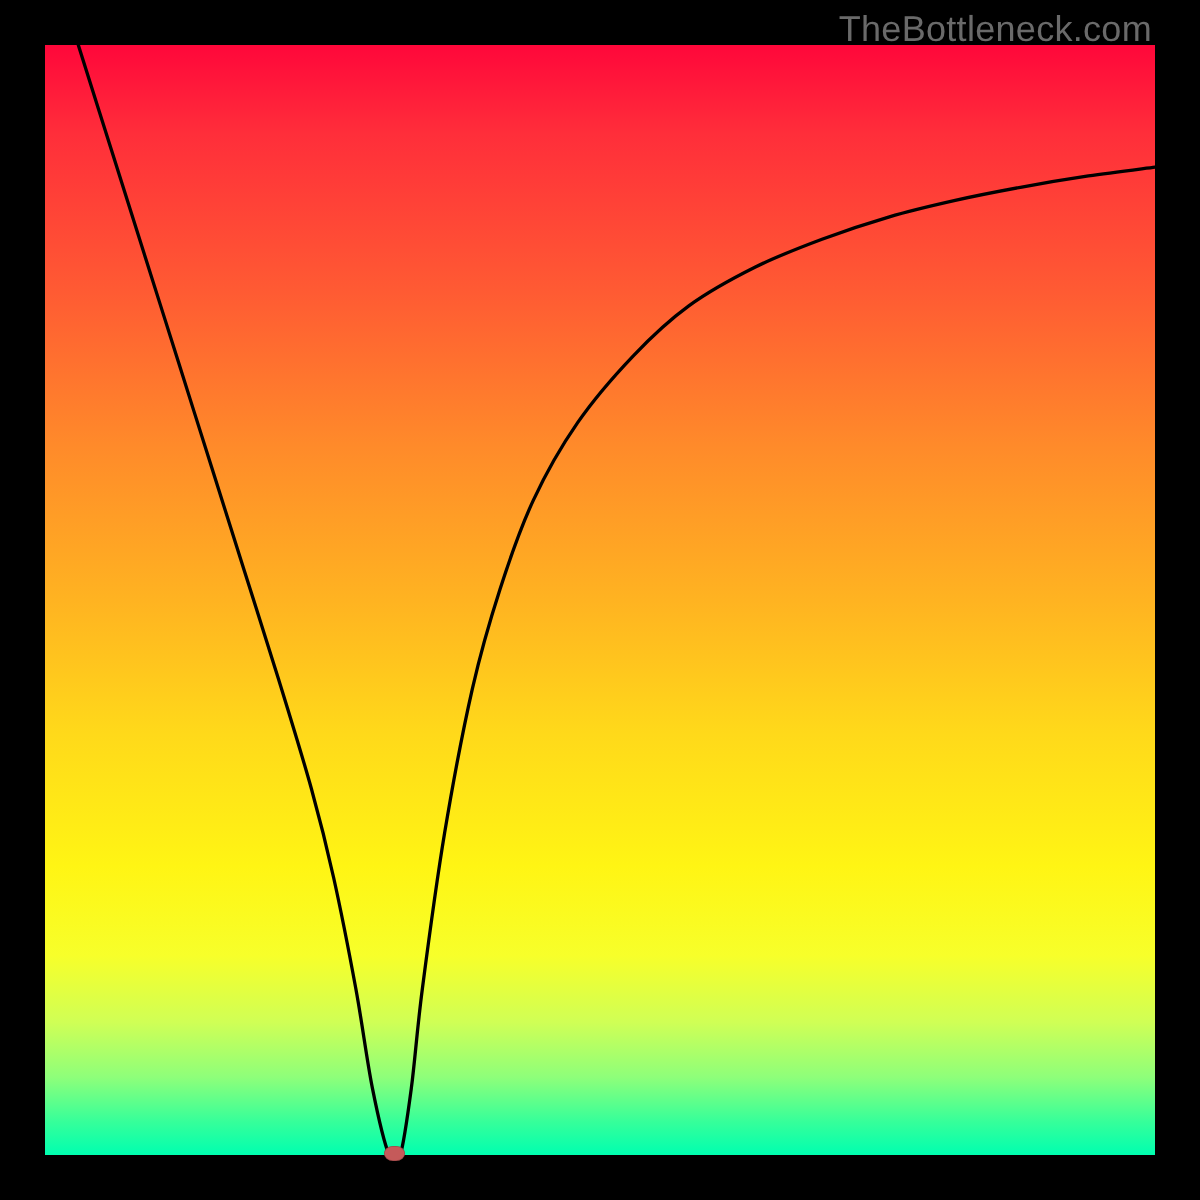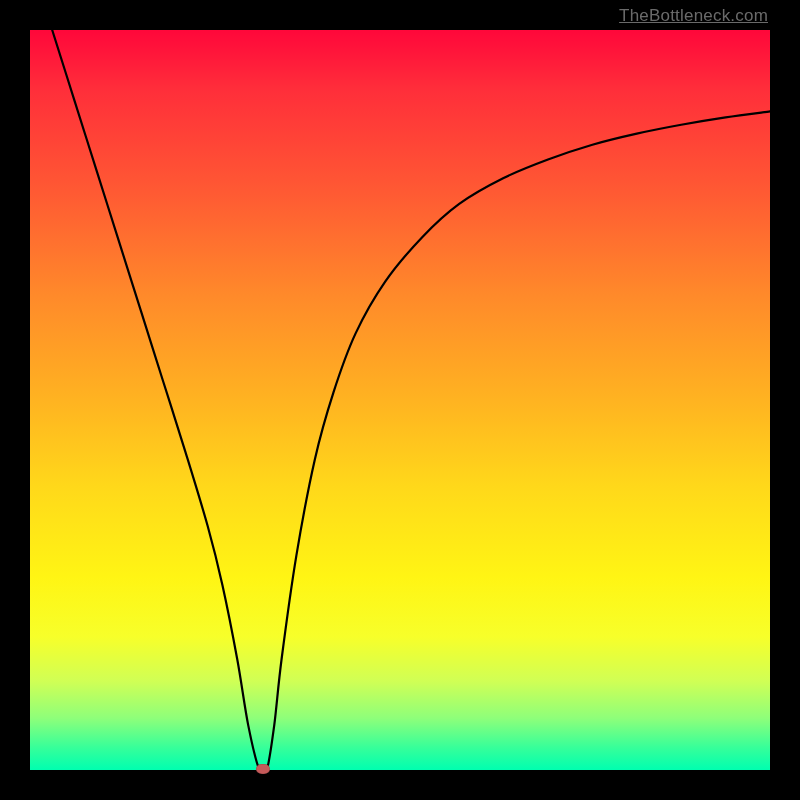--- a/index.html
+++ b/index.html
@@ -28,26 +28,25 @@
       #d0ff55 88%,
       #8eff7a 93%,
       #36ff9a 97%,
       #00ffb0 100%);
   }
   .watermark {
     position: absolute;
     top: 6px;
     right: 32px;
     font-family: Arial, Helvetica, sans-serif;
-    font-size: 17px;
+    font-size: 24px;
     color: #6a6a6a;
     font-weight: 500;
     letter-spacing: 0.2px;
     user-select: none;
-    text-decoration: underline;
   }
   .curve-svg {
     position: absolute;
     left: 0; top: 0;
     width: 100%; height: 100%;
     overflow: visible;
   }
   .curve-path {
     fill: none;
     stroke: #000;

